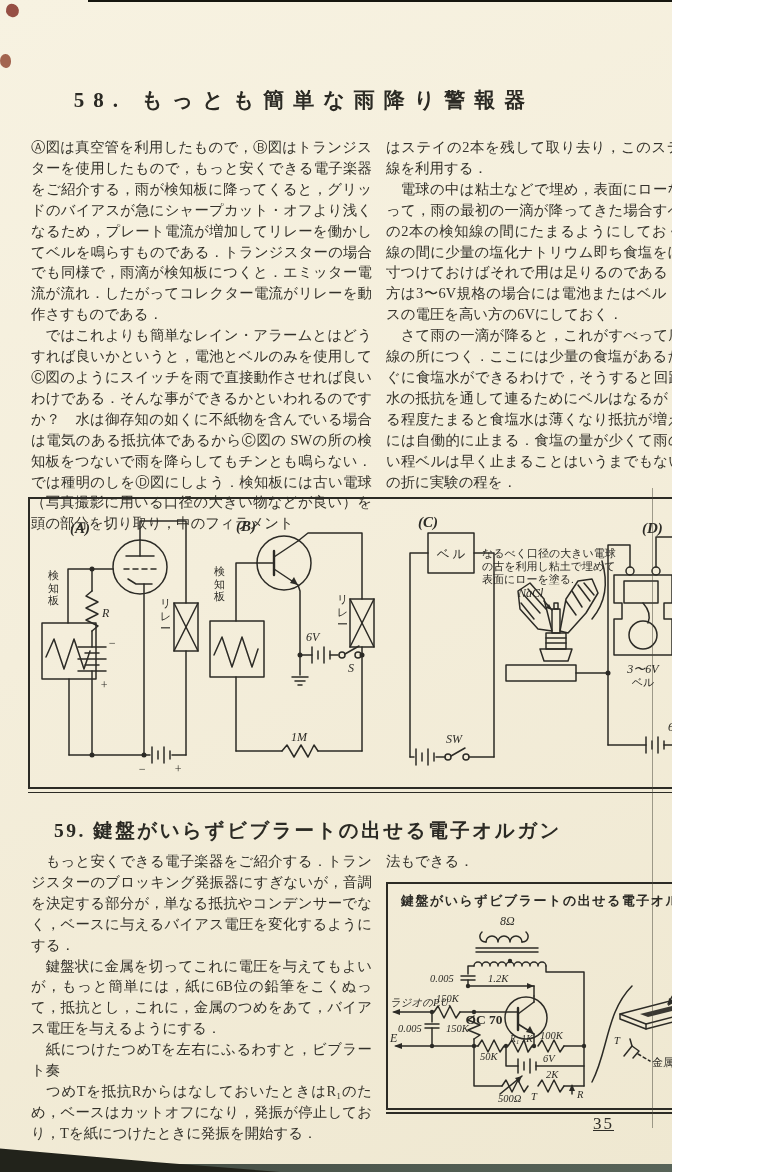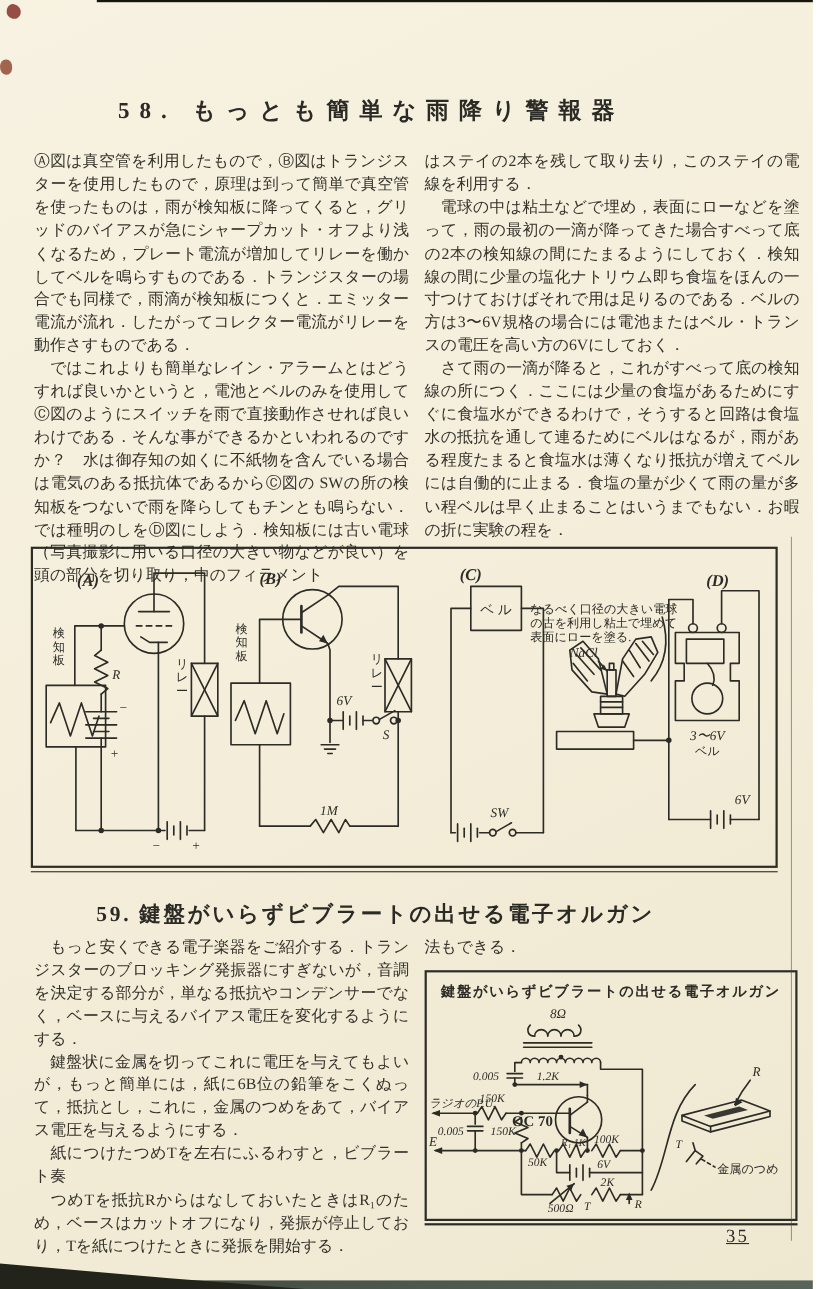--- a/index.html
+++ b/index.html
@@ -1,18 +1,18 @@
 <!DOCTYPE html>
 <html><head>
 <meta charset="utf-8">
 <style>
   html,body{margin:0;padding:0;}
   .page{
     position:relative;
-    width:739px;height:1172px;
+    width:672px;height:1172px;
     background:linear-gradient(155deg,#f7f2e1 0%,#f4eedb 45%,#efe8d1 100%);
     font-family:"Liberation Serif","DejaVu Serif",serif;
     color:#33312a;
     overflow:hidden;
   }
   .top-edge{position:absolute;top:0;left:88px;right:0;height:2px;background:#16160f;}
   .red-mark-1{position:absolute;left:6px;top:4px;width:13px;height:13px;background:#8d4136;border-radius:45% 60% 50% 55%;transform:rotate(14deg);opacity:.92;}
   .red-mark-2{position:absolute;left:0px;top:54px;width:11px;height:14px;background:#96503a;border-radius:50% 50% 45% 55%;opacity:.88;}
   .title{position:absolute;width:100%;text-align:center;font-weight:bold;color:#2b2a24;white-space:nowrap;}
   .title-58{top:86px;font-size:21px;letter-spacing:9px;transform:translateX(-32px);}
@@ -50,21 +50,21 @@
 
 <div class="page">
   <div class="top-edge"></div>
   <div class="red-mark-1"></div>
   <div class="red-mark-2"></div>
 
   <div class="title title-58">58. もっとも簡単な雨降り警報器</div>
 
   <div class="cols cols-58">
     <div class="col">
-      <p>Ⓐ図は真空管を利用したもので，Ⓑ図はトランジスターを使用したもので，原理は到って簡単で真空管を使ったものは，雨が検知板に降ってくると，グリッドのバイアスが急にシャープカット・オフより浅くなるため，プレート電流が増加してリレーを働かしてベルを鳴らすものである．トランジスターの場合でも同様で，雨滴が検知板につくと．エミッター電流が流れ．したがってコレクター電流がリレーを動作さすものである．</p>
+      <p>Ⓐ図は真空管を利用したもので，Ⓑ図はトランジスターを使用したもので，もっと安くできる電子楽器をご紹介する，雨が検知板に降ってくると，グリッドのバイアスが急にシャープカット・オフより浅くなるため，プレート電流が増加してリレーを働かしてベルを鳴らすものである．トランジスターの場合でも同様で，雨滴が検知板につくと．エミッター電流が流れ．したがってコレクター電流がリレーを動作さすものである．</p>
       <p>　ではこれよりも簡単なレイン・アラームとはどうすれば良いかというと，電池とベルのみを使用してⒸ図のようにスイッチを雨で直接動作させれば良いわけである．そんな事ができるかといわれるのですか？　水は御存知の如くに不紙物を含んでいる場合は電気のある抵抗体であるからⒸ図の SWの所の検知板をつないで雨を降らしてもチンとも鳴らない．では種明のしをⒹ図にしよう．検知板には古い電球（写真撮影に用いる口径の大きい物などが良い）を頭の部分を切り取り，中のフィラメント</p>
     </div>
     <div class="col">
       <p>はステイの2本を残して取り去り，このステイの電線を利用する．</p>
       <p>　電球の中は粘土などで埋め，表面にローなどを塗って，雨の最初の一滴が降ってきた場合すべって底の2本の検知線の間にたまるようにしておく．検知線の間に少量の塩化ナトリウム即ち食塩をほんの一寸つけておけばそれで用は足りるのである．ベルの方は3〜6V規格の場合には電池またはベル・トランスの電圧を高い方の6Vにしておく．</p>
       <p>　さて雨の一滴が降ると，これがすべって底の検知線の所につく．ここには少量の食塩があるためにすぐに食塩水ができるわけで，そうすると回路は食塩水の抵抗を通して連るためにベルはなるが，雨がある程度たまると食塩水は薄くなり抵抗が増えてベルには自働的に止まる．食塩の量が少くて雨の量が多い程ベルは早く止まることはいうまでもない．お暇の折に実験の程を．</p>
     </div>
   </div>
 
   <div class="fig-box fig-58">

